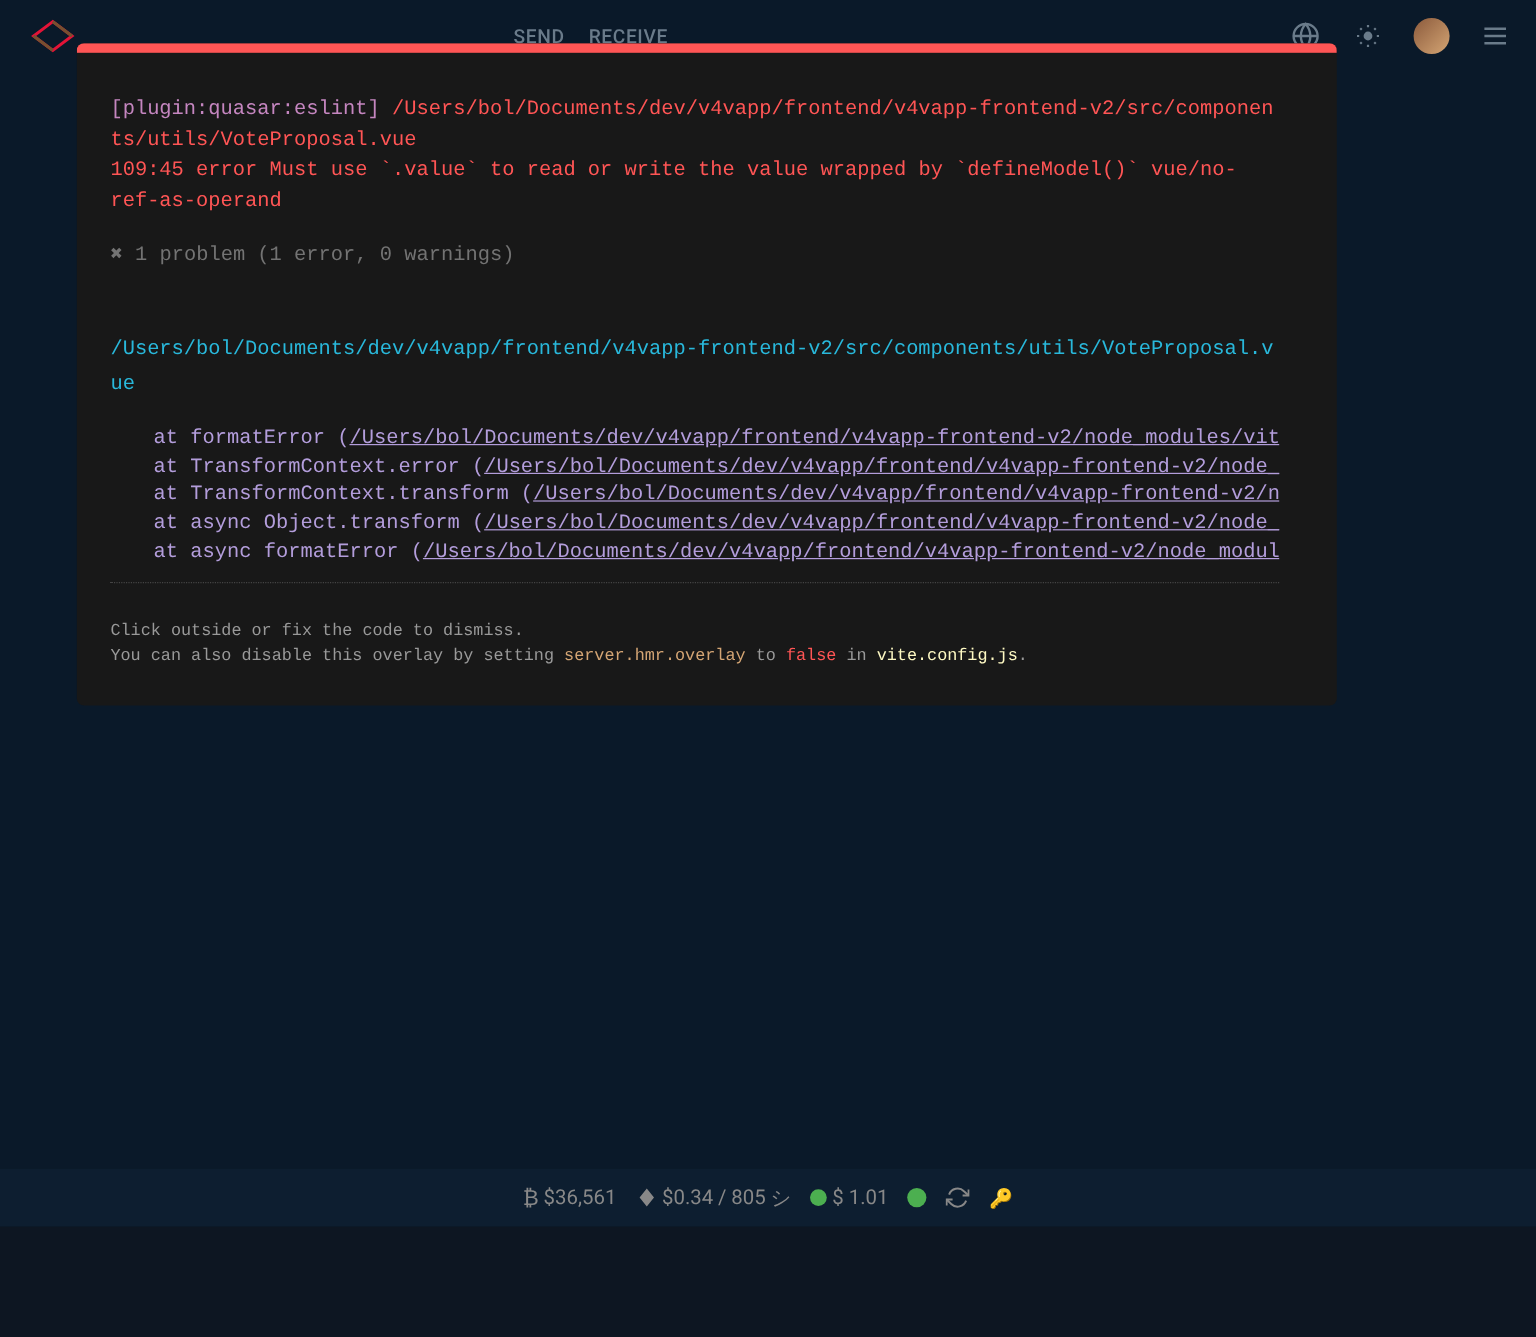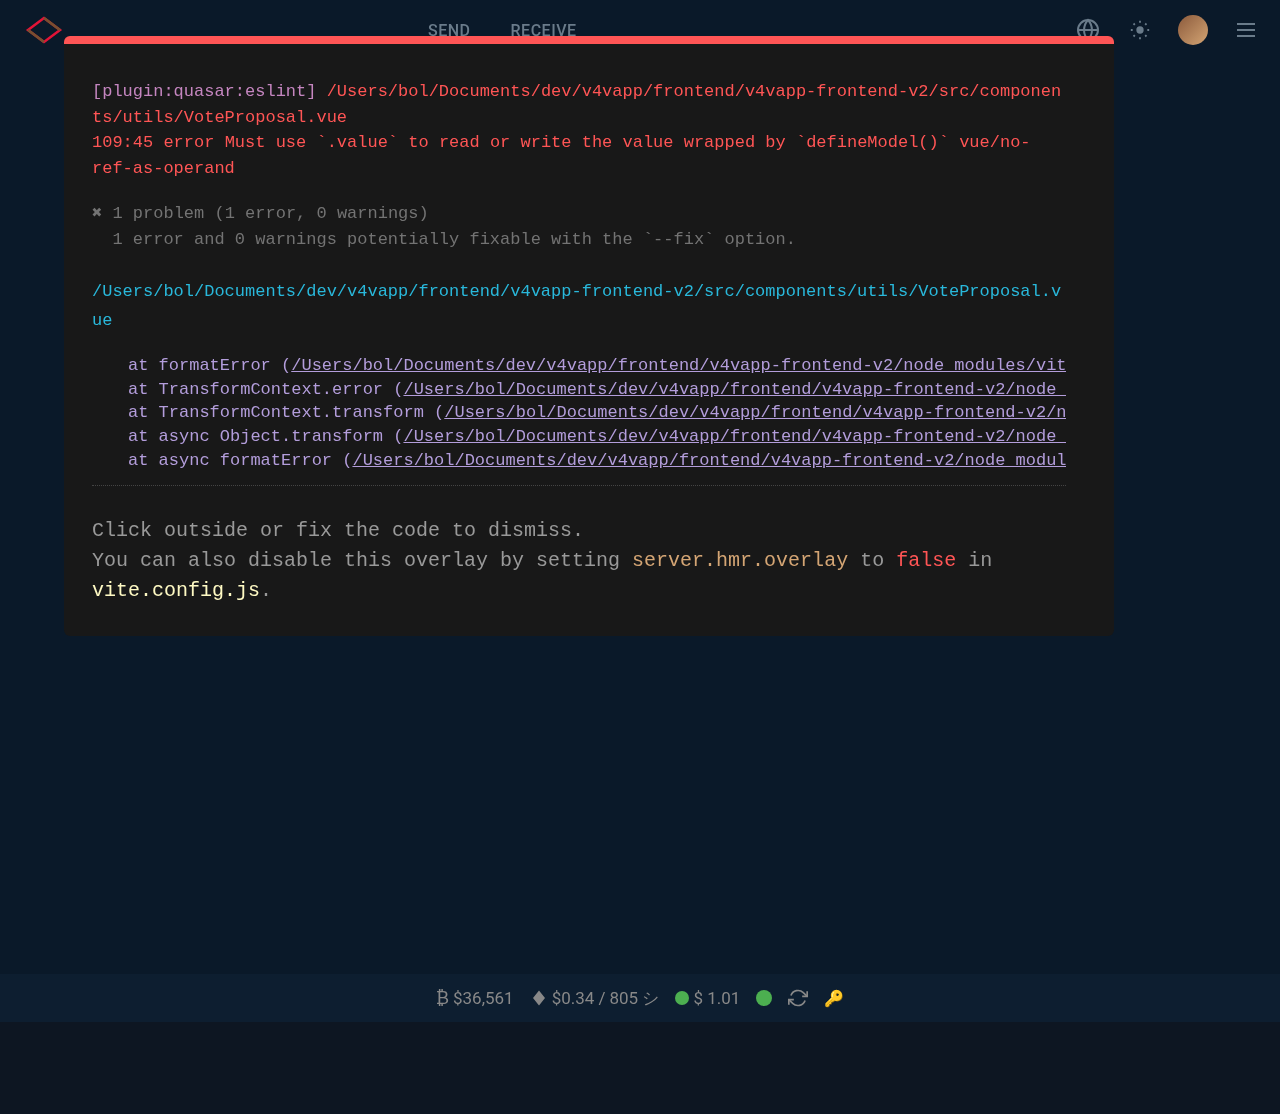--- a/index.html
+++ b/index.html
@@ -35,21 +35,21 @@
       justify-content: center;
     }
     
     .logo svg {
       width: 48px;
       height: 32px;
     }
     
     .tabs {
       display: flex;
-      gap: 40px;
+      gap: 20px;
       margin-left: 340px;
     }
     
     .tab {
       color: #6a7b8a;
       font-size: 16px;
       font-weight: 500;
       letter-spacing: 0.5px;
       cursor: pointer;
     }
@@ -145,21 +145,21 @@
       padding-left: 36px;
       line-height: 1.4;
     }
     
     .stack-path {
       text-decoration: underline;
     }
     
     .tip {
       color: #999;
-      font-size: 20px;
+      font-size: 14px;
     }
     
     .code-hmr {
       color: #d4a574;
     }
     
     .code-false {
       color: #ff5555;
     }
     
@@ -276,21 +276,21 @@
   <div class="error-content">
     <div class="error-message">
       <span class="plugin-tag">[plugin:quasar:eslint]</span>
       <span class="file-path-main"> <span>/Users/bol/Documents/dev/v4vapp/frontend/v4vapp-frontend-v2/src/components/utils/VoteProposal.vue</span></span>
       <br>
       <span class="error-detail">  <span>109:45</span>  <span>error</span>  <span>Must use `.value` to read or write the value wrapped by `defineModel()`  vue/no-ref-as-operand</span></span>
     </div>
 
     <div class="error-summary">
       <span>✖</span> <span>1 problem (1 error, 0 warnings)</span><br>
-      &nbsp;&nbsp;<span>1 error and 0 warnings potentially fixable with the `--fix` option.</span>
+      &nbsp;&nbsp;
     </div>
 
     <div class="file-link">/Users/bol/Documents/dev/v4vapp/frontend/v4vapp-frontend-v2/src/components/utils/VoteProposal.vue</div>
 
     <div class="stack-trace">
       <div class="stack-line"><span>at formatError (</span><span class="stack-path">/Users/bol/Documents/dev/v4vapp/frontend/v4vapp-frontend-v2/node_modules/vite/dist</span></div>
       <div class="stack-line"><span>at TransformContext.error (</span><span class="stack-path">/Users/bol/Documents/dev/v4vapp/frontend/v4vapp-frontend-v2/node_module</span></div>
       <div class="stack-line"><span>at TransformContext.transform (</span><span class="stack-path">/Users/bol/Documents/dev/v4vapp/frontend/v4vapp-frontend-v2/node_mod</span></div>
       <div class="stack-line"><span>at async Object.transform (</span><span class="stack-path">/Users/bol/Documents/dev/v4vapp/frontend/v4vapp-frontend-v2/node_module</span></div>
       <div class="stack-line"><span>at async formatError (</span><span class="stack-path">/Users/bol/Documents/dev/v4vapp/frontend/v4vapp-frontend-v2/node_modules/vite</span></div>

